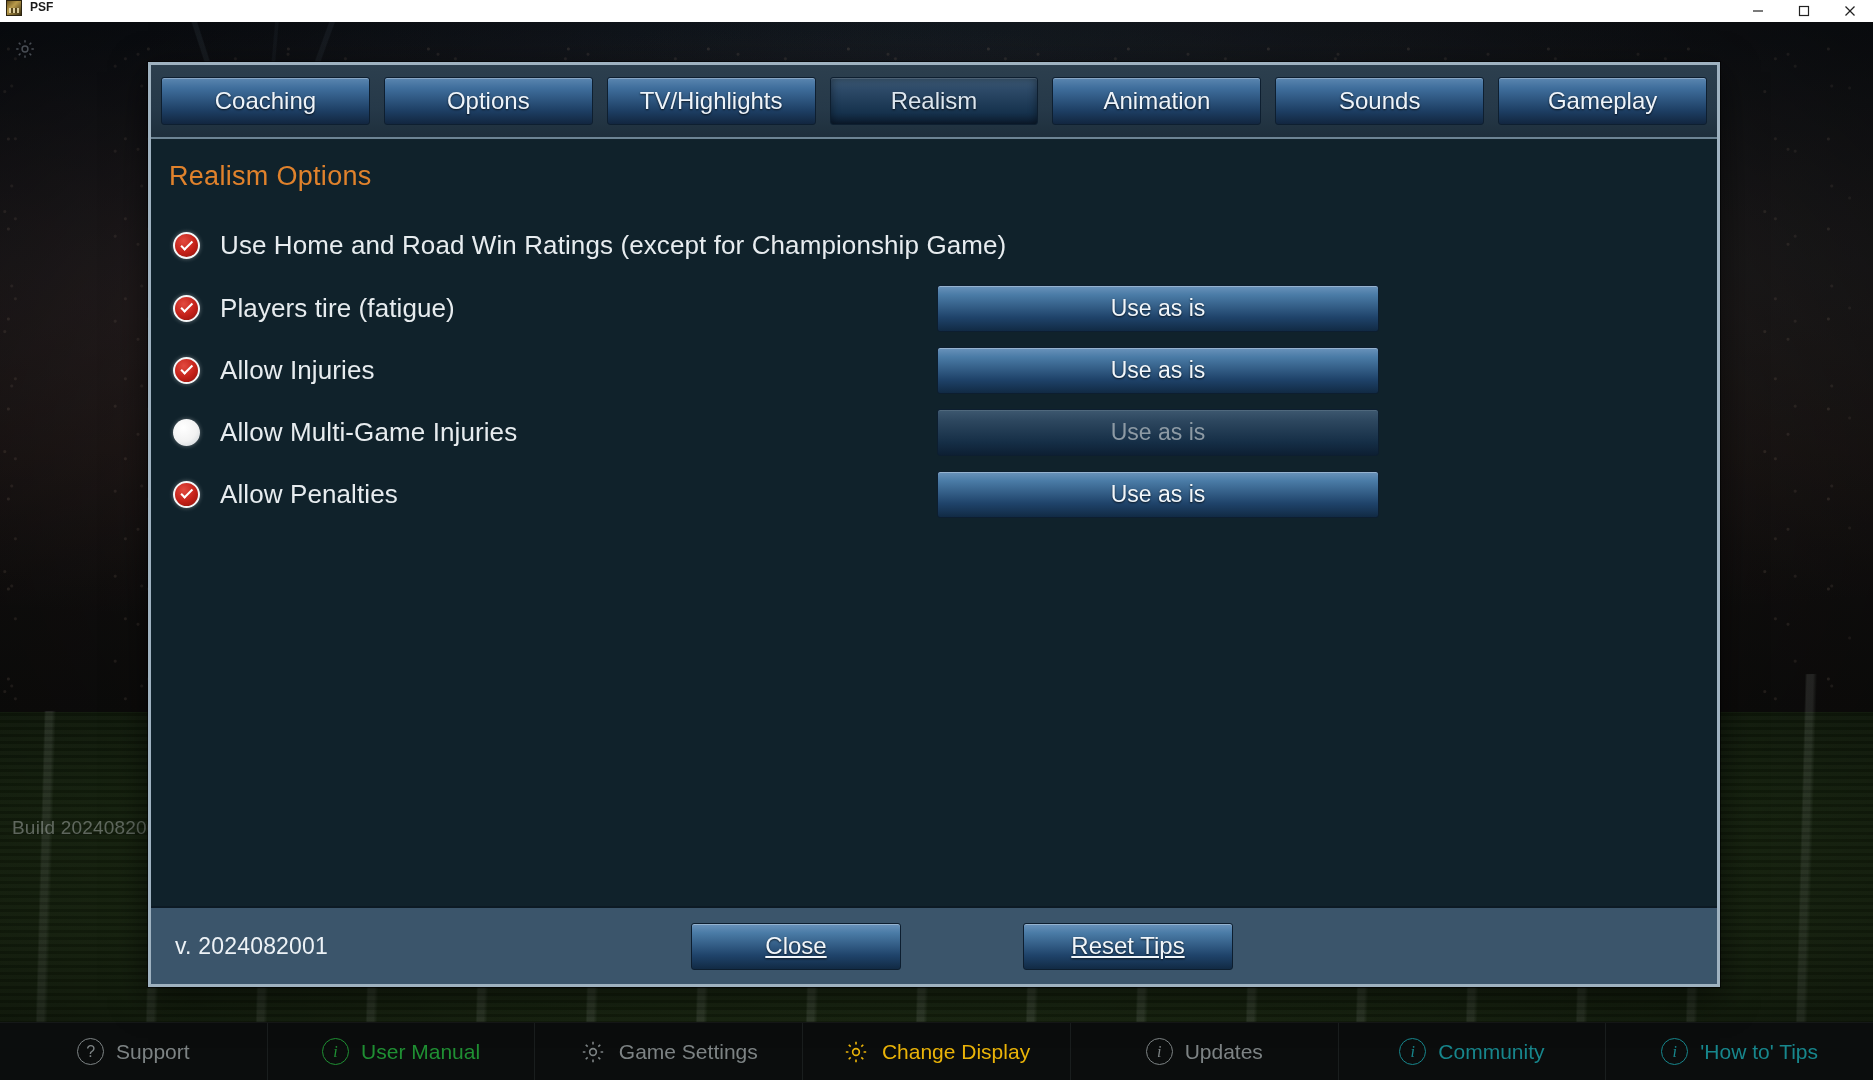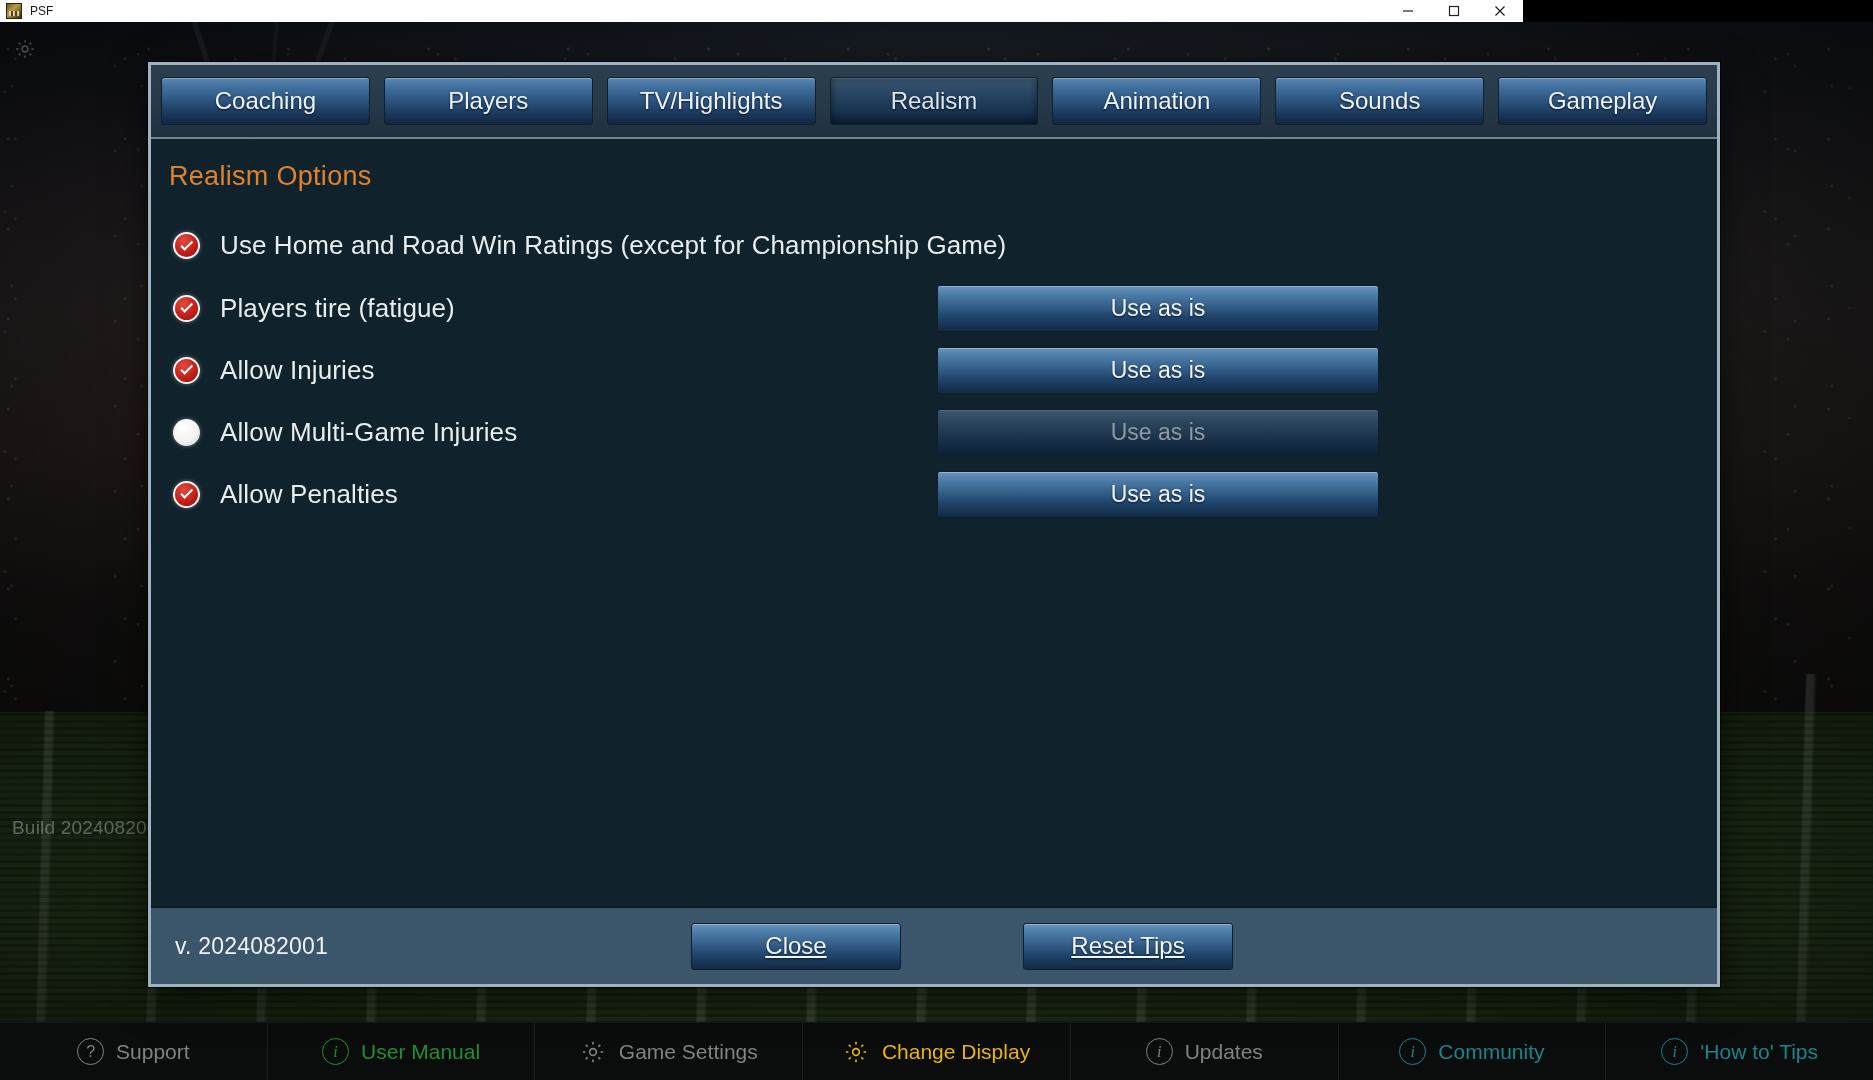--- a/index.html
+++ b/index.html
@@ -6,24 +6,25 @@
   html, body {
     width: 1873px; height: 1080px;
     overflow: hidden;
     font-family: "Liberation Sans", sans-serif;
     background: #000;
   }
 
   
   #titlebar {
     position: absolute; top: 0; left: 0;
-    width: 1523px; height: 22px;
+    width: 1873px; height: 22px;
     background: #ffffff;
-    display: flex; align-items: center;
+    display: flex; align-items: flex-start;
     z-index: 50;
+    font-weight: bold;
   }
   #tb-icon {
     width: 16px; height: 16px; margin-left: 6px;
     background:
       linear-gradient(135deg,#6b5420 0%,#b89a4a 40%,#3a2e12 100%);
     border: 1px solid #2b2310;
     position: relative; flex: none;
   }
   #tb-icon::after{
     content:""; position:absolute; left:2px; right:2px; top:7px; bottom:2px;
@@ -384,21 +385,21 @@
   </div>
 </div>
 
 <div id="dialog">
 
   <div id="tabstrip">
     <div class="tab">
         <span>Coaching</span>
       </div>
     <div class="tab">
-        <span>Players</span>
+        <span>Options</span>
       </div>
     <div class="tab">
         <span>TV/Highlights</span>
       </div>
     <div class="tab active">
         <span>Realism</span>
       </div>
     <div class="tab">
         <span>Animation</span>
       </div>

